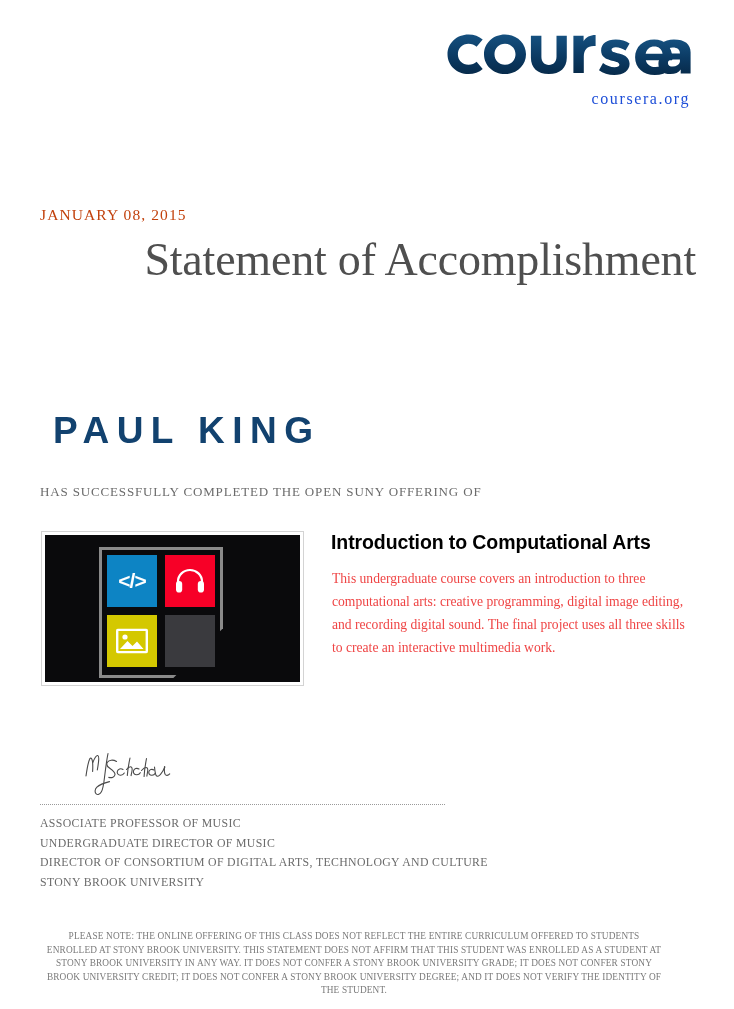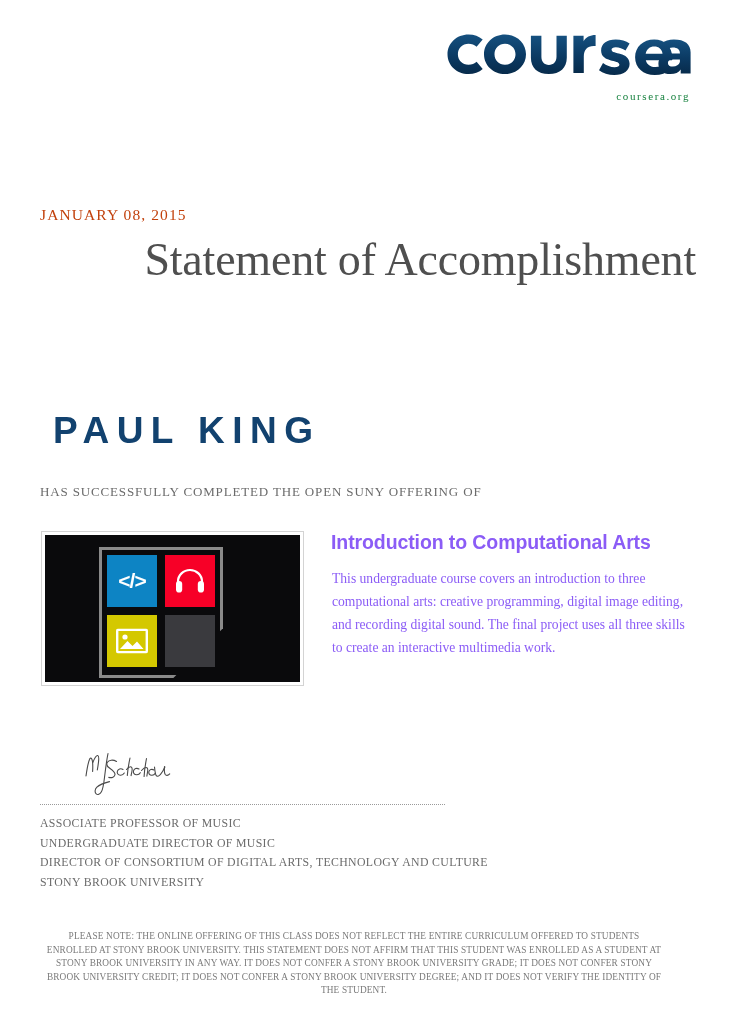--- a/index.html
+++ b/index.html
@@ -26,23 +26,23 @@
     text-align: right;
   }
   .logo-wordmark {
     display: block;
     line-height: 1;
   }
   .logo-sub {
     display: block;
     margin-top: 9px;
     font-family: "Liberation Serif", serif;
-    font-size: 11px;
+    font-size: 16px;
     letter-spacing: 1.6px;
-    color: #15803d;
+    color: #1d4ed8;
     padding-right: 2px;
   }
 
   
   .date-line {
     position: absolute;
     left: 40px;
     top: 206px;
     font-family: "Liberation Serif", serif;
     font-size: 15.5px;
@@ -138,32 +138,32 @@
     letter-spacing: -1px;
   }
 
   .course-title {
     position: absolute;
     left: 331px;
     top: 531px;
     font-family: "Liberation Sans", sans-serif;
     font-size: 19.5px;
     font-weight: 700;
-    color: #8b5cf6;
+    color: #000000;
     letter-spacing: -0.1px;
   }
   .course-desc {
     position: absolute;
     left: 332px;
     top: 567px;
     width: 360px;
     font-family: "Liberation Serif", serif;
     font-size: 13.6px;
     line-height: 23px;
-    color: #8b5cf6;
+    color: #ef4444;
   }
 
   
   .signature-wrap {
     position: absolute;
     left: 40px;
     top: 742px;
     width: 405px;
     height: 62px;
   }

